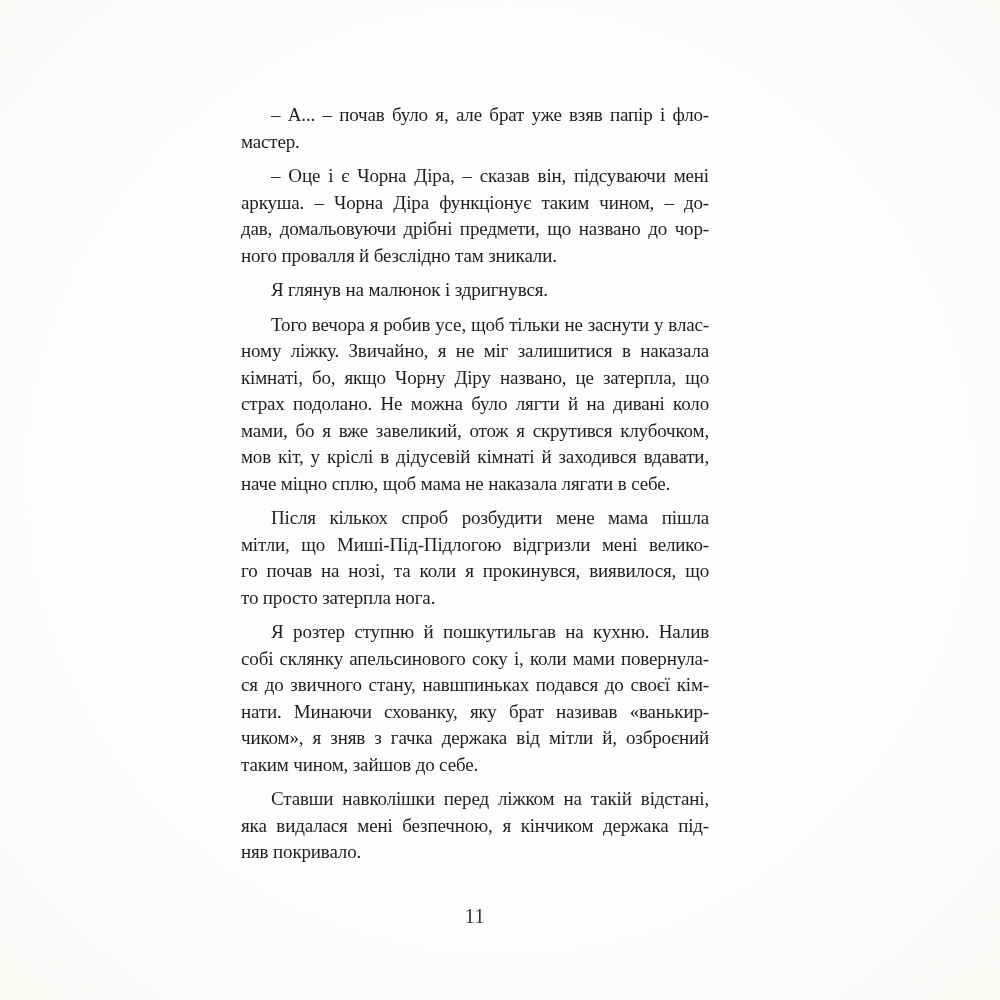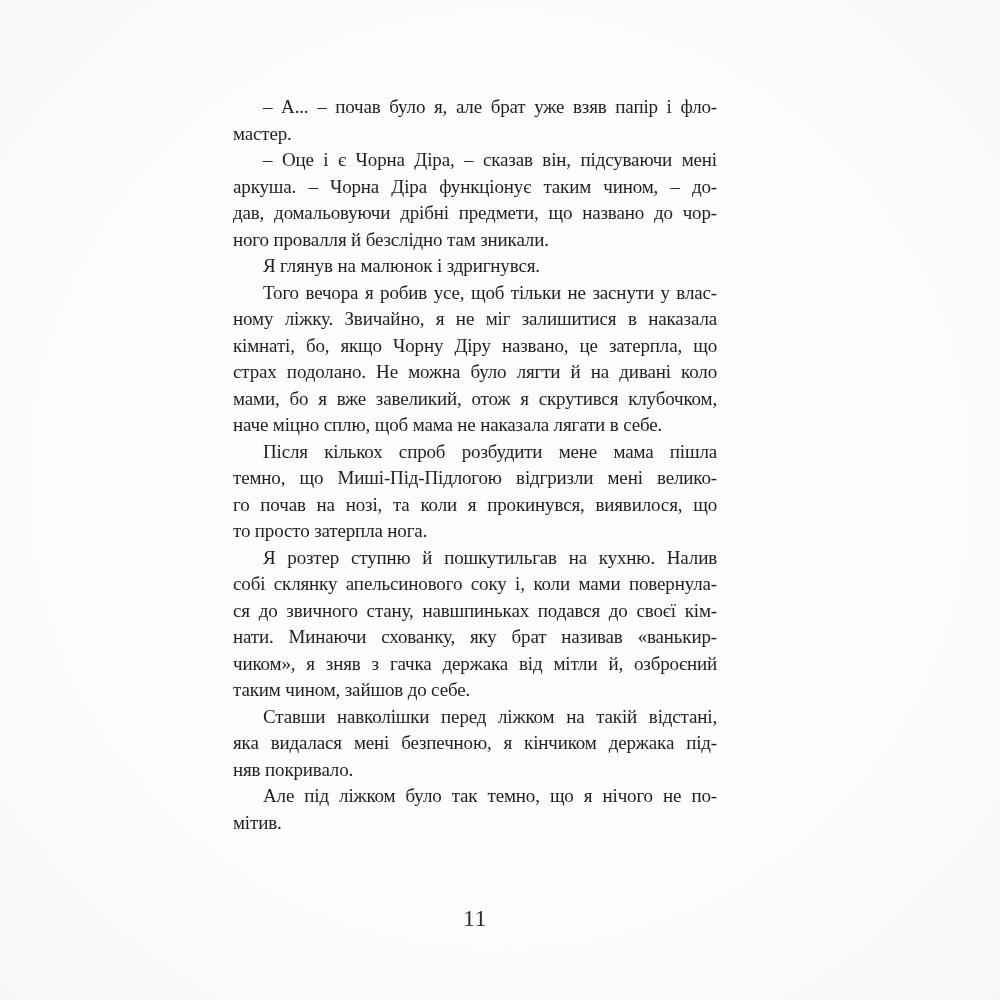--- a/index.html
+++ b/index.html
@@ -18,21 +18,21 @@
     position: absolute;
     left: 233px;
     top: 94px;
     width: 484px;
     color: #1f1f1f;
     font-size: 19px;
     line-height: 26.5px;
     letter-spacing: -0.15px;
   }
   .para {
-    margin: 0;
+    margin: 8px;
     padding: 0;
   }
   .line {
     text-align: justify;
     text-align-last: justify;
     hyphens: none;
     height: 26.5px;
     overflow: hidden;
   }
   .line.first {
@@ -40,21 +40,21 @@
   }
   .line.last {
     text-align-last: left;
   }
   .page-number {
     position: absolute;
     left: 233px;
     top: 905px;
     width: 484px;
     text-align: center;
-    font-size: 24px;
+    font-size: 20px;
     color: #2e2e2e;
     letter-spacing: 0.5px;
   }
 </style>
 </head>
 <body>
 
 <div class="paper">
   <div class="text-block" style="color: rgb(31, 31, 31);">
       <div class="para">
@@ -69,40 +69,37 @@
       </div>
       <div class="para">
         <div class="line first last">Я глянув на малюнок і здригнувся.</div>
       </div>
       <div class="para">
         <div class="line first">Того вечора я робив усе, щоб тільки не заснути у влас-</div>
         <div class="line">ному ліжку. Звичайно, я не міг залишитися в наказала</div>
         <div class="line">кімнаті, бо, якщо Чорну Діру названо, це затерпла, що</div>
         <div class="line">страх подолано. Не можна було лягти й на дивані коло</div>
         <div class="line">мами, бо я вже завеликий, отож я скрутився клубочком,</div>
+        <div class="line">мов кіт, у кріслі в дідусевій кімнаті й заходився вдавати,</div>
         <div class="line last">наче міцно сплю, щоб мама не наказала лягати в себе.</div>
       </div>
       <div class="para">
         <div class="line first">Після кількох спроб розбудити мене мама пішла</div>
-        <div class="line">темно, що Миші-Під-Підлогою відгризли мені велико-</div>
+        <div class="line">мітли, що Миші-Під-Підлогою відгризли мені велико-</div>
         <div class="line">го почав на нозі, та коли я прокинувся, виявилося, що</div>
         <div class="line last">то просто затерпла нога.</div>
       </div>
       <div class="para">
         <div class="line first">Я розтер ступню й пошкутильгав на кухню. Налив</div>
         <div class="line">собі склянку апельсинового соку і, коли мами повернула-</div>
         <div class="line">ся до звичного стану, навшпиньках подався до своєї кім-</div>
         <div class="line">нати. Минаючи схованку, яку брат називав «ванькир-</div>
         <div class="line">чиком», я зняв з гачка держака від мітли й, озброєний</div>
         <div class="line last">таким чином, зайшов до себе.</div>
       </div>
       <div class="para">
         <div class="line first">Ставши навколішки перед ліжком на такій відстані,</div>
         <div class="line">яка видалася мені безпечною, я кінчиком держака під-</div>
         <div class="line last">няв покривало.</div>
       </div>
-      <div class="para">
-        <div class="line first">Але під ліжком було так темно, що я нічого не по-</div>
-        <div class="line last">мітив.</div>
-      </div>
     </div>
   <div class="page-number">11</div>
 </div>
 
 </body></html>

